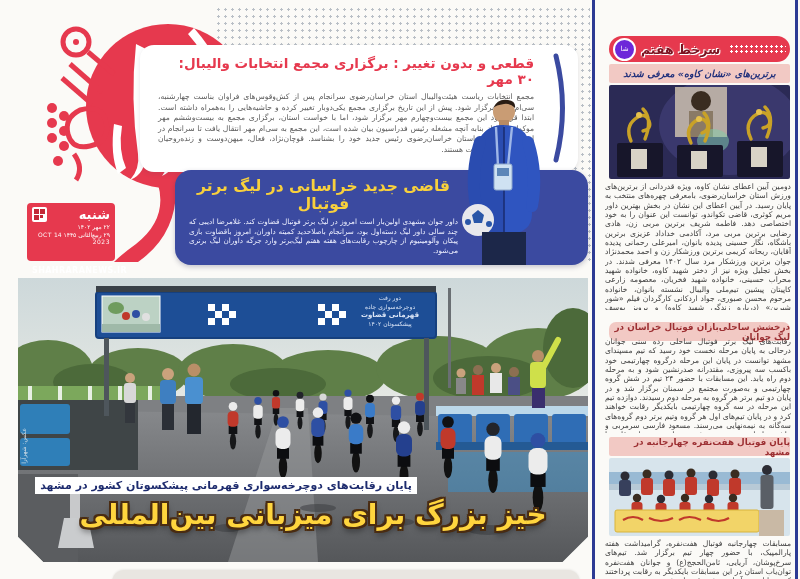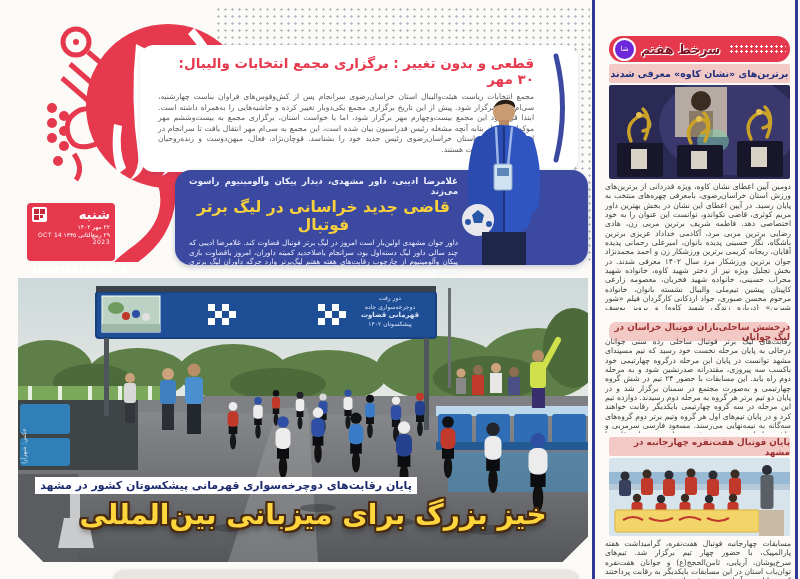--- a/index.html
+++ b/index.html
@@ -177,21 +177,20 @@
   <p>مجمع انتخابات ریاست هیئت‌والیبال استان خراسان‌رضوی سرانجام پس از کش‌وقوس‌های فراوان بناست چهارشنبه، سی‌ام مهر، برگزار شود. پیش از این تاریخ برگزاری مجمع یکی‌دوبار تغییر کرده و حاشیه‌هایی را به‌همراه داشته است. ابتدا قرار بود این مجمع بیست‌وچهارم مهر برگزار شود، اما با خواست استان، برگزاری مجمع به بیست‌وششم مهر موکول شد. باز بنابه آنچه مشغله رئیس فدراسیون بیان شده است، این مجمع به سی‌ام مهر انتقال یافت تا سرانجام در این تاریخ والیبال استان خراسان‌رضوی رئیس جدید خود را بشناسد. قوچان‌نژاد، فعال، میهن‌دوست و زنده‌روحیان نامزدهای این انتخابات هستند.</p>
 </div>
 <div class="abs paren" style="left:552px;top:52px;">
   <svg width="18" height="112" viewBox="0 0 18 112">
     <path d="M4 4 Q17 56 4 108" stroke="#3b4aa0" stroke-width="5" fill="none" stroke-linecap="round"></path>
   </svg>
 </div>
 
 <div class="abs blue-box">
   <div class="txt">
-    <p class="kicker">غلامرضا ادیبی، داور مشهدی، دیدار پیکان وآلومینیوم راسوت می‌زند</p>
     <h2>قاضی جدید خراسانی در لیگ برتر فوتبال</h2>
     <p>داور جوان مشهدی اولین‌بار است امروز در لیگ برتر فوتبال قضاوت کند. غلامرضا ادیبی که چند سالی داور لیگ دسته‌اول بود، سرانجام باصلاحدید کمیته داوران، امروز باقضاوت بازی پیکان وآلومینیوم از چارچوب رقابت‌های هفته هفتم لیگ‌برتر وارد جرگه داوران لیگ برتری می‌شود.</p>
   </div>
 </div>
 
 <div class="abs" style="left:448px;top:94px;width:110px;height:171px;">
   <svg width="110" height="171" viewBox="0 0 110 171">
 
     <circle cx="56" cy="18" r="11" fill="#c99c74"></circle>
     <path d="M45 14 Q50 4 60 6 Q68 7 67 14 Q62 9 56 10 Q48 11 45 14 Z" fill="#2a1d14"></path>
@@ -468,21 +467,21 @@
 
 <div class="abs v-divider"></div>
 <div class="abs v-edge"></div>
 
 <div class="abs sb-header">
   <span class="hdots"></span>
   <span class="t">سرخط هفتم</span>
   <span class="logo-circle">شا</span>
 </div>
 
-<div class="abs sb-band navy" style="top:64px;">برترین‌های «نشان کاوه» معرفی شدند</div>
+<div class="abs sb-band navy" style="top:64px;font-style:italic;">برترین‌های «نشان کاوه» معرفی شدند</div>
 
 <div class="abs sb-photo" style="top:85px;height:94px;">
   <svg width="181" height="94" viewBox="0 0 181 94">
     <rect width="181" height="94" fill="#2b2a55"></rect>
     <ellipse cx="120" cy="40" rx="70" ry="50" fill="#413e78" opacity=".7"></ellipse>
 
     <rect x="66" y="2" width="52" height="50" fill="#cdbfae" opacity=".85"></rect>
     <circle cx="92" cy="16" r="10" fill="#3a2c20"></circle>
     <rect x="80" y="26" width="24" height="26" fill="#8a7a66"></rect>
     <ellipse cx="104" cy="56" rx="16" ry="12" fill="#7fd0a8" opacity=".5"></ellipse>

